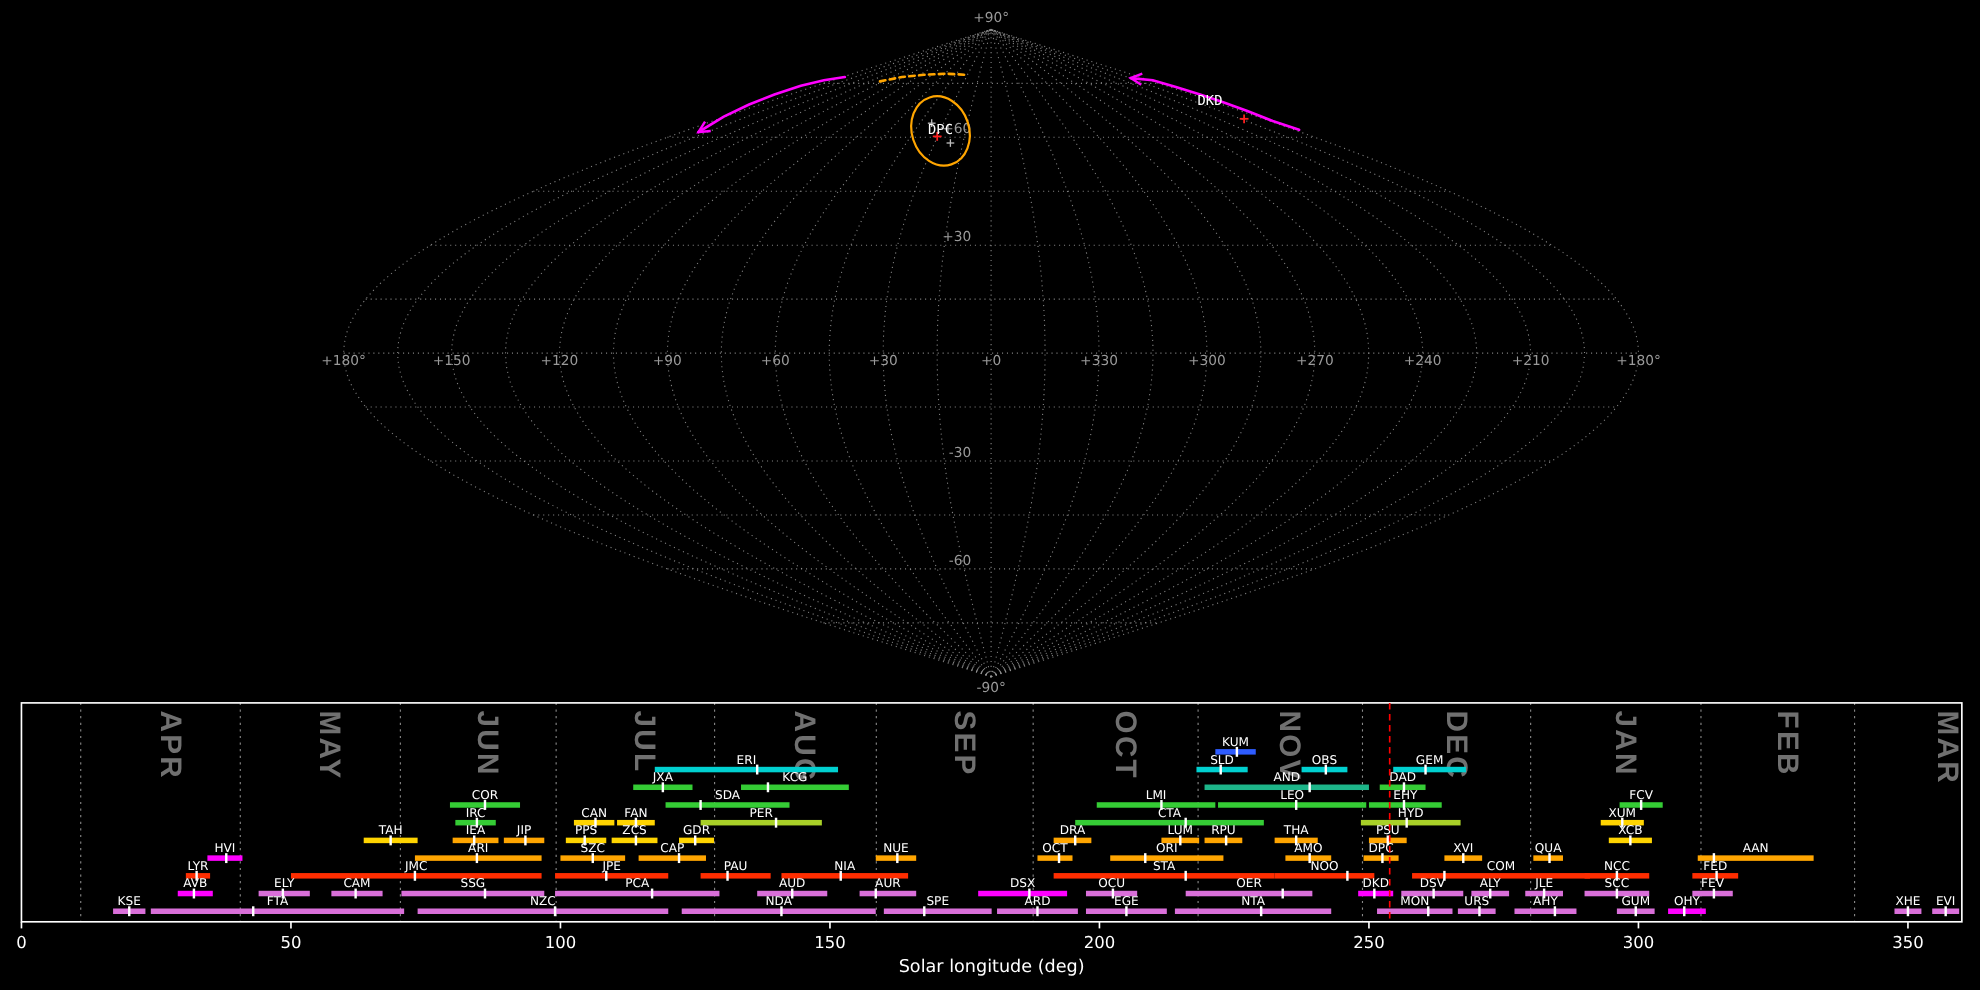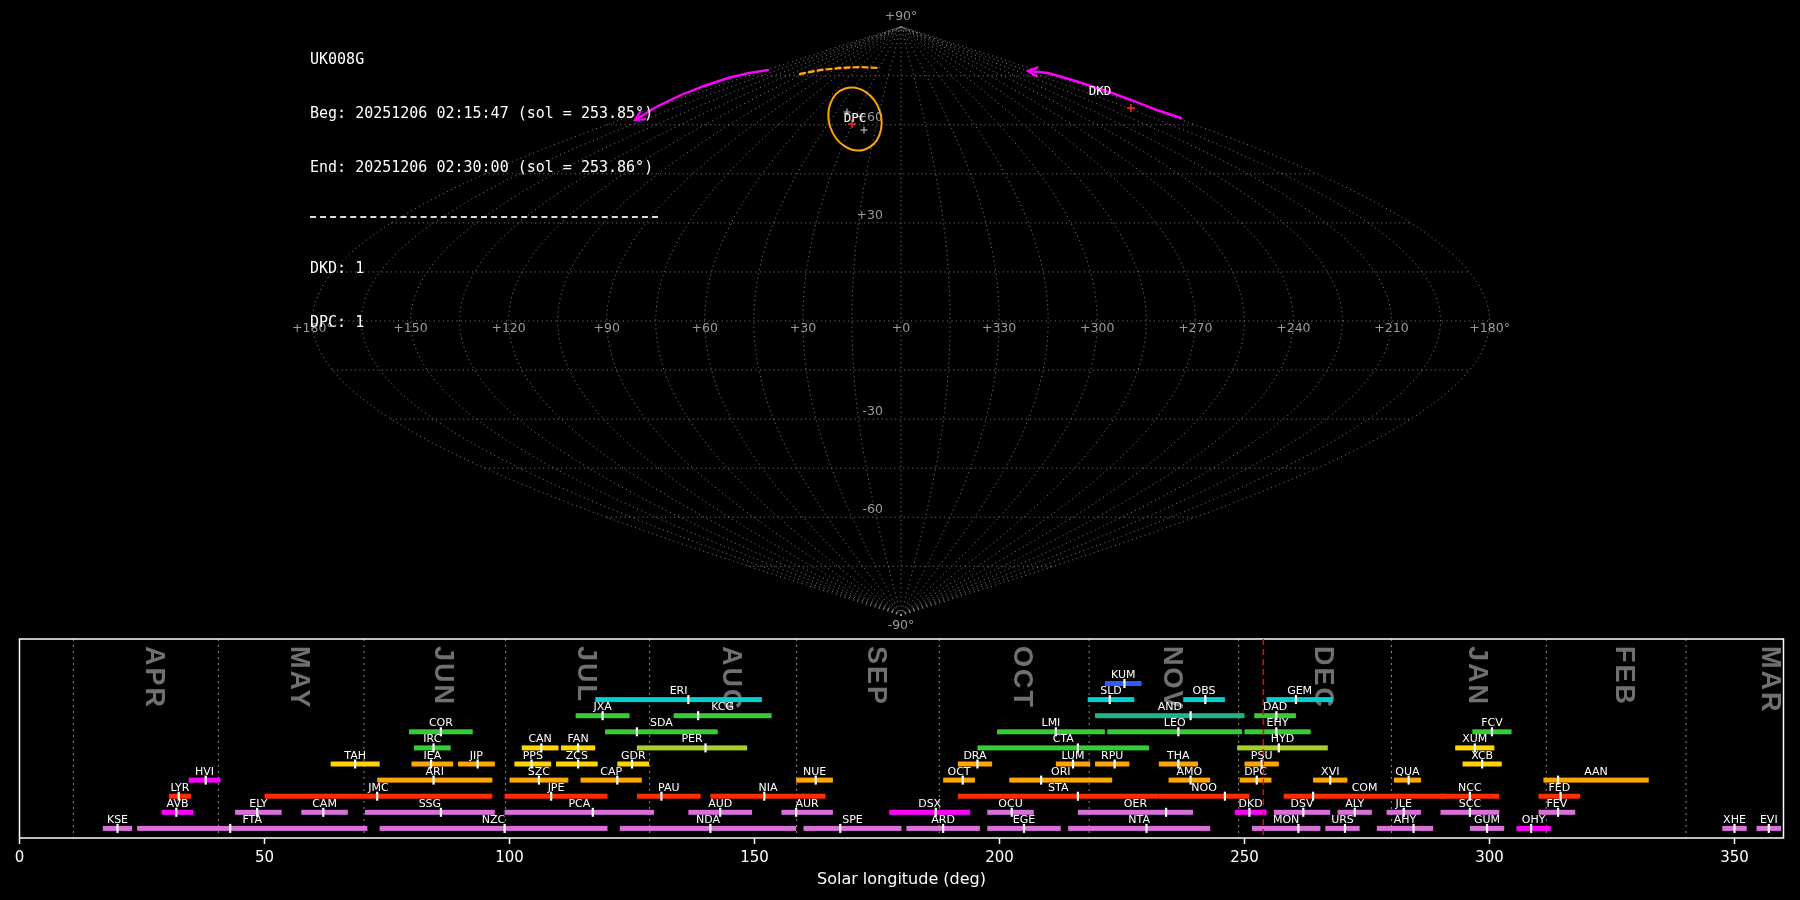--- a/index.html
+++ b/index.html
@@ -7,28 +7,20 @@
   .info-block{position:absolute;left:310px;top:14px;color:#fff;
     font-family:"DejaVu Sans Mono",monospace;font-size:15px;line-height:18px;white-space:pre;z-index:5;}
   .info-sep{border-top:2px dashed #ddd;width:348px;height:0;margin:4px 0 5px 0;}
   svg{position:absolute;left:0;top:0;display:block;}
   #chart-svg{top:630px;}
 </style>
 </head>
 <body>
 
 <div class="screen">
-  <div class="info-block">
-    <div>UK008G</div>
-    <div>Beg: 20251206 02:15:47 (sol = 253.85°)</div>
-    <div>End: 20251206 02:30:00 (sol = 253.86°)</div>
-    <div class="info-sep"></div>
-    <div>DKD: 1</div>
-    <div>DPC: 1</div>
-  </div>
   <svg id="map-svg" width="1800" height="630">
       <line x1="748.6591100526563" y1="566.25" x2="1053.3408899473438" y2="566.25" stroke="#999999" stroke-width="1" stroke-dasharray="1 3.5" opacity="0.85"></line>
       <line x1="606.6999999999999" y1="517.2" x2="1195.3000000000002" y2="517.2" stroke="#999999" stroke-width="1" stroke-dasharray="1 3.5" opacity="0.85"></line>
       <line x1="484.7969485935981" y1="468.15" x2="1317.203051406402" y2="468.15" stroke="#999999" stroke-width="1" stroke-dasharray="1 3.5" opacity="0.85"></line>
       <line x1="391.25744733247933" y1="419.1" x2="1410.7425526675206" y2="419.1" stroke="#999999" stroke-width="1" stroke-dasharray="1 3.5" opacity="0.85"></line>
       <line x1="332.4560586462544" y1="370.05" x2="1469.5439413537456" y2="370.05" stroke="#999999" stroke-width="1" stroke-dasharray="1 3.5" opacity="0.85"></line>
       <line x1="312.4" y1="321" x2="1489.6" y2="321" stroke="#999999" stroke-width="1" stroke-dasharray="1 3.5" opacity="0.85"></line>
       <line x1="332.4560586462544" y1="271.95" x2="1469.5439413537456" y2="271.95" stroke="#999999" stroke-width="1" stroke-dasharray="1 3.5" opacity="0.85"></line>
       <line x1="391.25744733247933" y1="222.9" x2="1410.7425526675206" y2="222.9" stroke="#999999" stroke-width="1" stroke-dasharray="1 3.5" opacity="0.85"></line>
       <line x1="484.7969485935981" y1="173.85" x2="1317.203051406402" y2="173.85" stroke="#999999" stroke-width="1" stroke-dasharray="1 3.5" opacity="0.85"></line>

